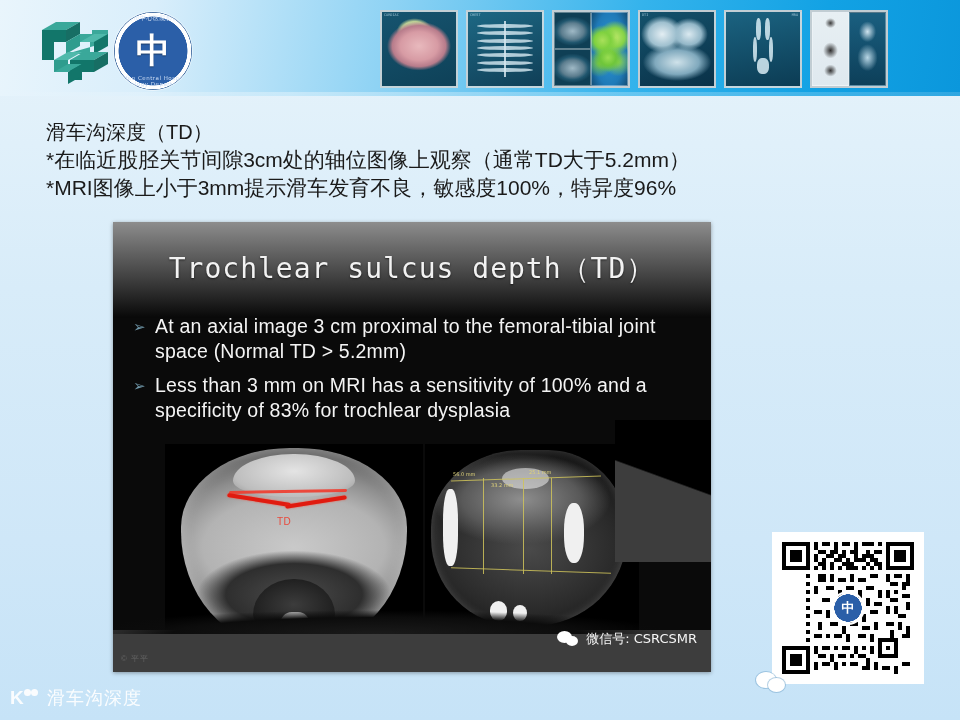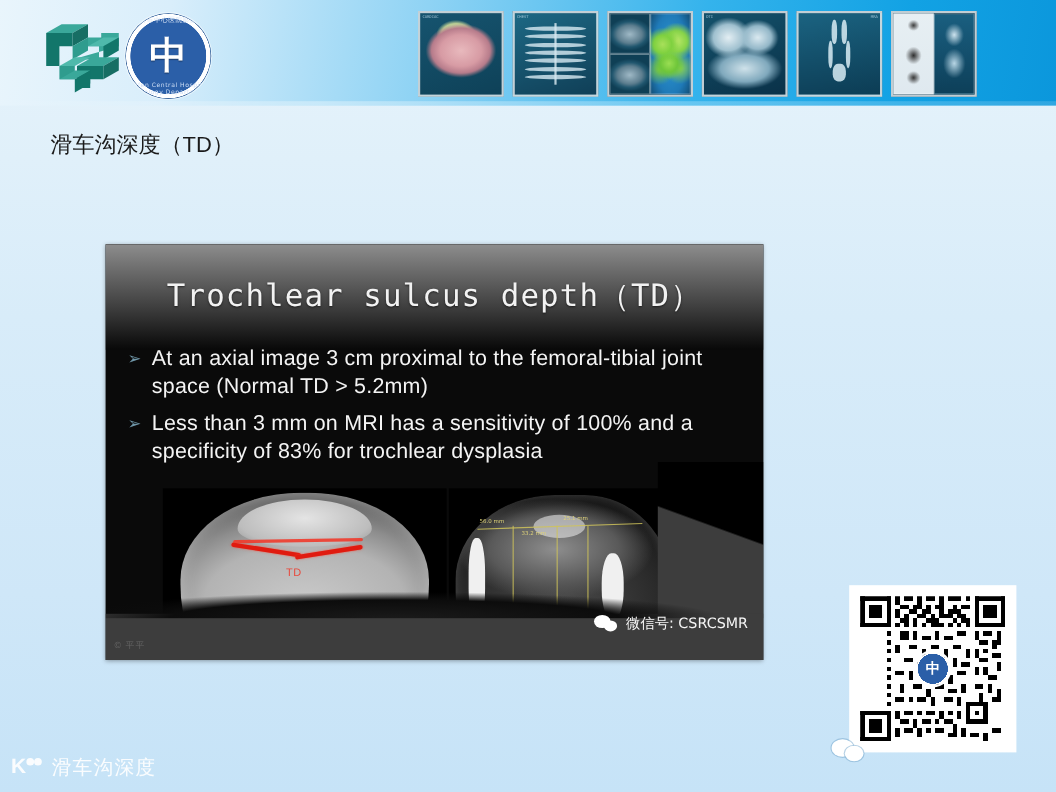--- a/index.html
+++ b/index.html
@@ -196,22 +196,22 @@
   .cn-line {
     font-size: 21px;
     line-height: 28px;
     white-space: nowrap;
   }
   .cn-line.l1 { font-size: 20px; }
 
   
   .inner-slide {
     position: absolute;
-    left: 96px; top: 222px;
-    width: 598px; height: 378px;
+    left: 113px; top: 222px;
+    width: 598px; height: 450px;
     background: #0a0a0a;
     overflow: hidden;
     box-shadow: 0 1px 4px rgba(0,0,0,0.35);
   }
   .inner-top-gradient {
     position: absolute;
     left: 0; top: 0; width: 100%; height: 96px;
     background: linear-gradient(180deg, #8d8d8d 0%, #6a6a6a 26%, #3e3e3e 60%, #151515 90%, #080808 100%);
   }
   .inner-title {
@@ -562,20 +562,22 @@
       <div class="thumb t-pet">
         <div class="pane a"></div>
         <div class="pane b"></div>
       </div>
 
     </div>
   </div>
 
   <div class="cn-block">
     <div class="cn-line l1">滑车沟深度（TD）</div>
+    <div class="cn-line">*在临近股胫关节间隙3cm处的轴位图像上观察（通常TD大于5.2mm）</div>
+    <div class="cn-line">*MRI图像上小于3mm提示滑车发育不良，敏感度100%，特异度96%</div>
   </div>
 
   <div class="inner-slide">
 
     <div class="inner-top-gradient"></div>
     <div class="inner-title">Trochlear sulcus depth（TD）</div>
 
     <div class="bullets">
       <div class="bullet">
         <span class="marker">➢</span>

